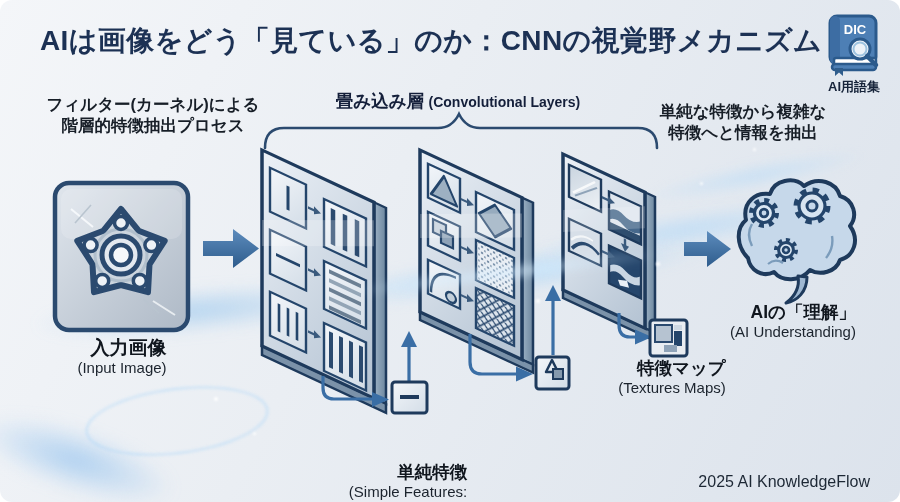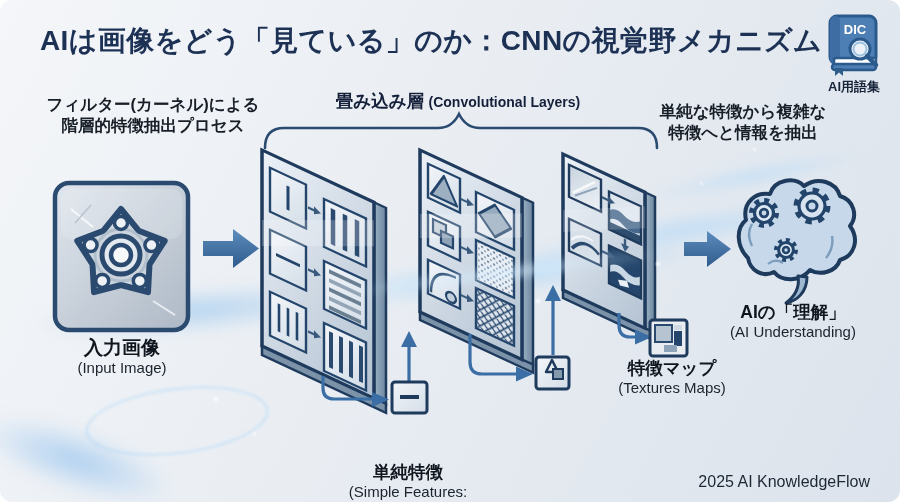--- a/index.html
+++ b/index.html
@@ -10,21 +10,21 @@
   .title{position:absolute;left:40px;top:22px;font-size:28px;font-weight:800;color:#1c3154;letter-spacing:.4px;white-space:nowrap;}
   .badge{position:absolute;left:818px;top:12px;width:72px;text-align:center;}
   .badge-label{font-size:13px;font-weight:700;color:#17243a;margin-top:-2px;}
   .ann{position:absolute;text-align:center;font-weight:700;color:#171e27;font-size:16.5px;line-height:1.28;transform:translateX(-50%);white-space:nowrap;}
   .ann-left{left:153px;top:94px;}
   .ann-right{left:743px;top:101px;}
   .conv-label{position:absolute;left:458px;top:89px;transform:translateX(-50%);white-space:nowrap;color:#141f3a;}
   .conv-label .jp{font-weight:700;font-size:17.5px;}
   .conv-label .en{font-weight:600;font-size:14px;}
   .node-label{position:absolute;text-align:center;transform:translateX(-50%);color:#10161e;line-height:1.22;white-space:nowrap;}
-  .node-label .jp{font-weight:700;font-size:17.5px;}
+  .node-label .jp{font-weight:700;font-size:17.5px;text-align:right;}
   .node-label .en{font-weight:400;font-size:15px;color:#1b232d;}
   #lbl-input{left:122px;top:336px;}
   #lbl-input .jp{font-size:19px;}
   #lbl-simple{left:408px;top:419px;margin-top:43px;}
   #lbl-complex{left:556px;top:392px;}
   #lbl-featmap{left:672px;top:358px;}
   #lbl-brain{left:793px;top:302px;}
   .footer{position:absolute;right:30px;bottom:11px;font-size:16px;color:#1d2835;}
   svg.diagram{position:absolute;left:0;top:0;}
 </style>

